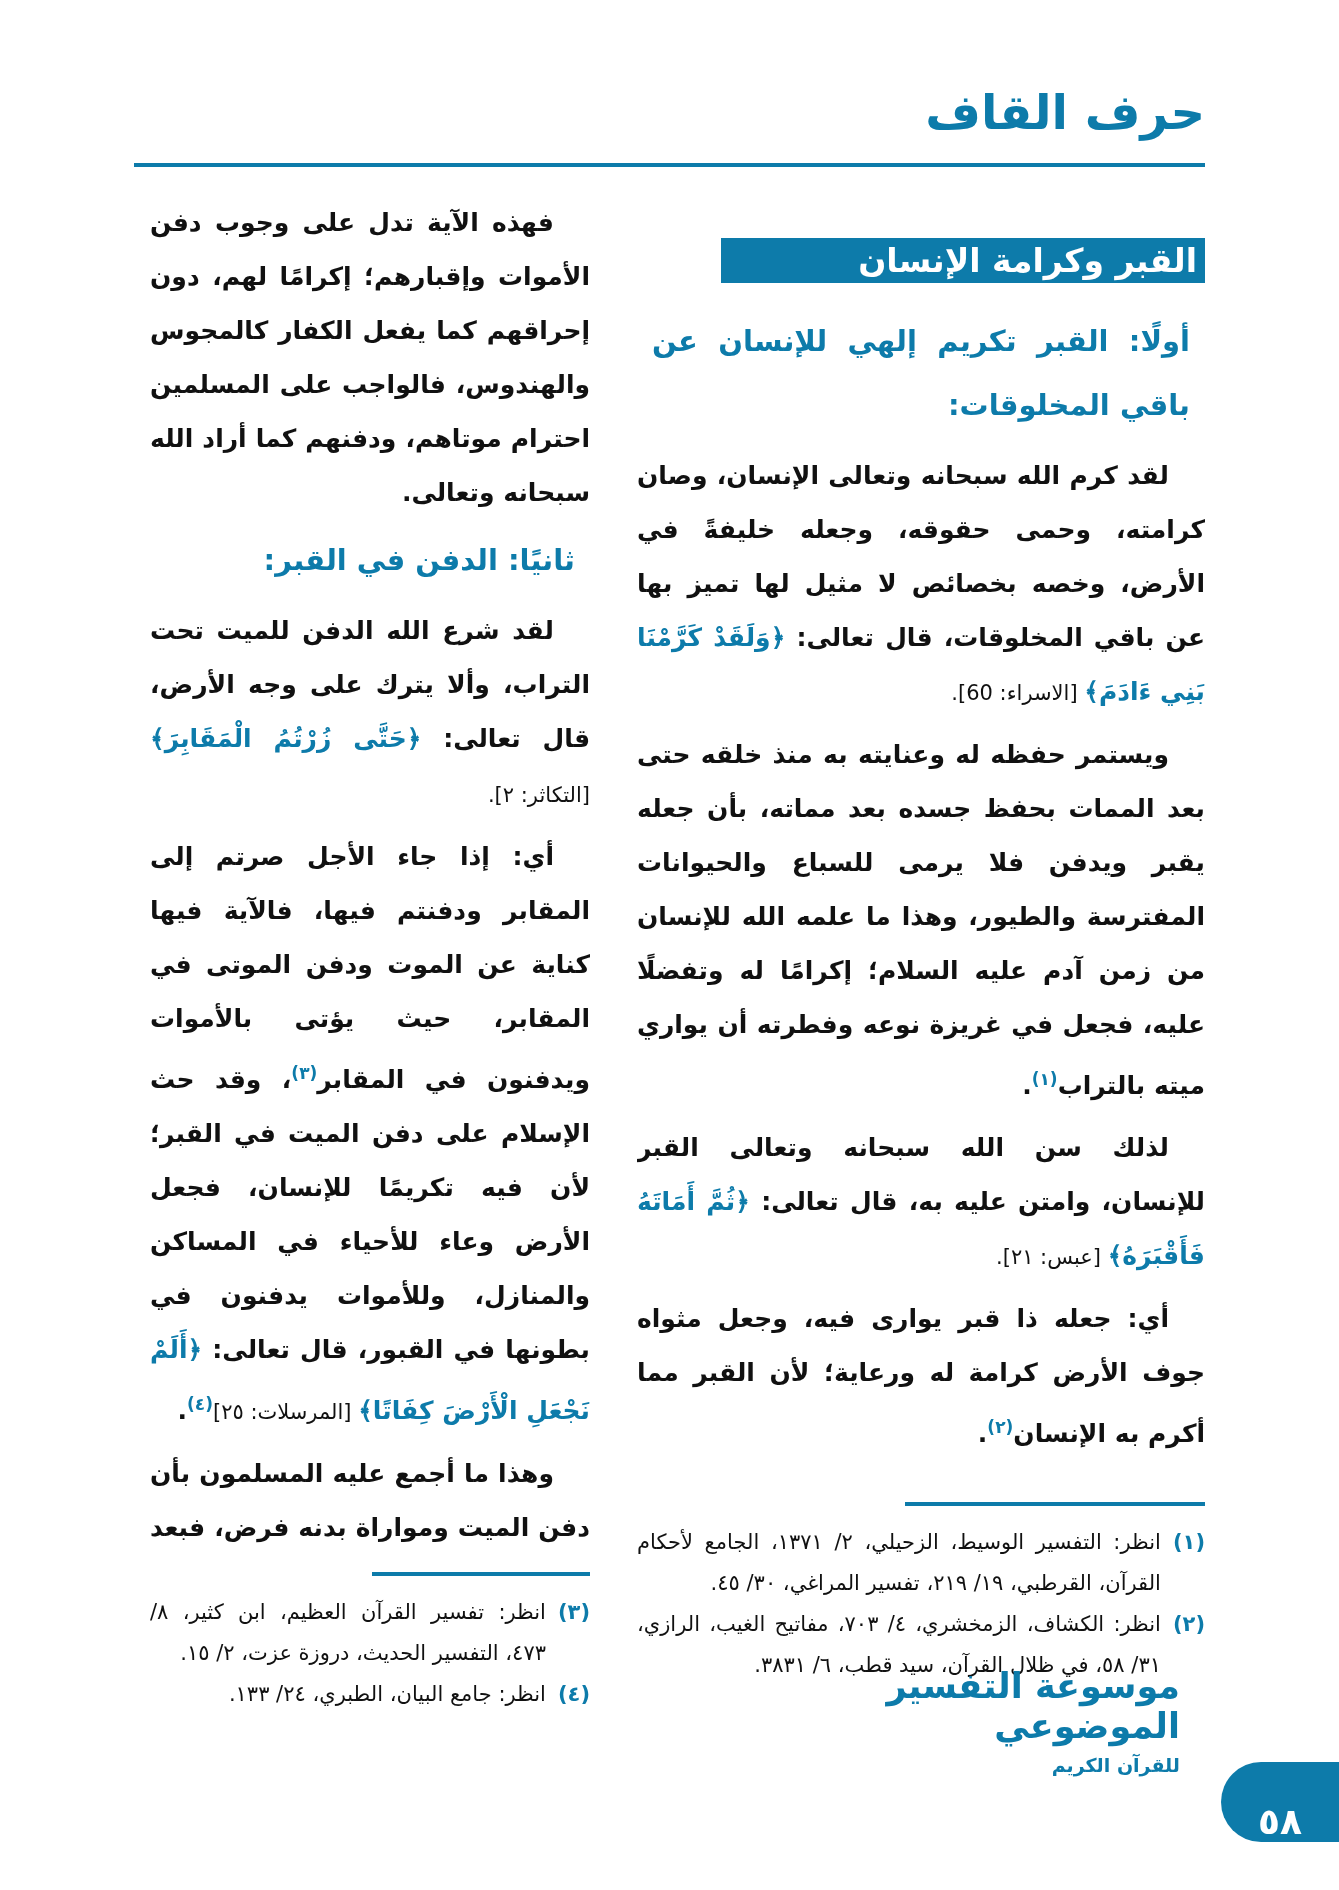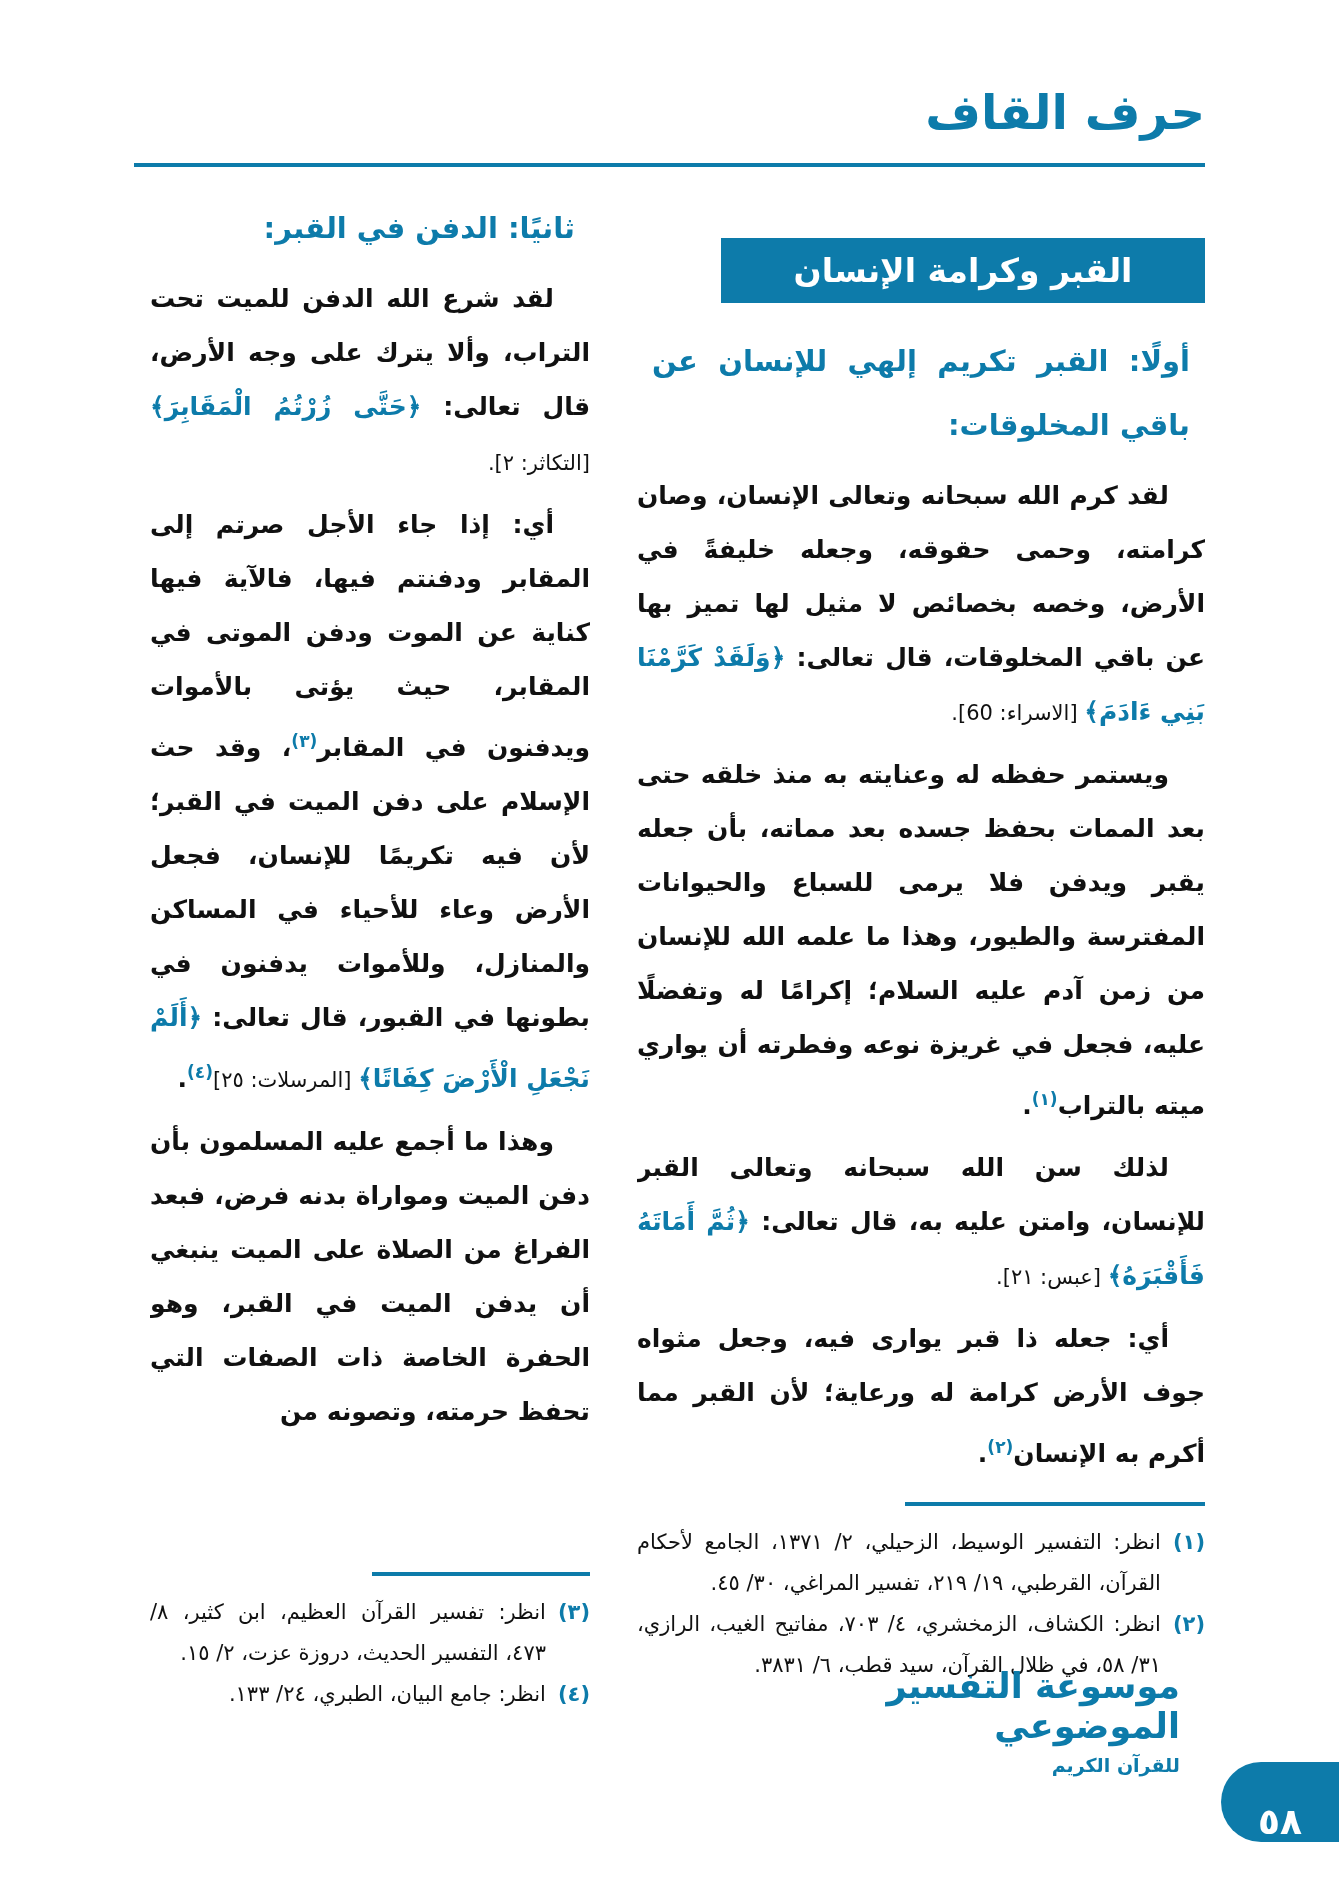--- a/index.html
+++ b/index.html
@@ -18,22 +18,22 @@
   }
   .header-rule {
     position:absolute; top:163px; right:134px; width:1071px; height:4px;
     background:var(--accent);
   }
   
   .col { position:absolute; overflow:hidden; }
   .col-right { top:238px; right:134px; width:568px; max-height:1252px; }
   .col-left  { top:196px; left:150px;  width:440px; max-height:1362px; }
   .box-title {
-    background:var(--accent); color:#fff; text-align:center;
-    font-size:33px; font-weight:bold; padding:13px 8px;
+    background:var(--accent); color:#fff; text-align:right;
+    font-size:33px; font-weight:bold; padding:3px 8px;
     margin:0 0 26px 84px;
   }
   .subtitle {
     color:var(--accent); font-size:29px; font-weight:bold;
     line-height:64px; text-align:justify; margin:0 15px 12px;
   }
   .para {
     font-size:25px; font-weight:bold; line-height:54px;
     text-align:justify; text-indent:36px; margin:0 0 8px;
   }
@@ -80,20 +80,21 @@
         <h3 class="subtitle">أولًا: القبر تكريم إلهي للإنسان عن باقي المخلوقات:</h3>
         <p class="para"><span class="seg-plain">لقد كرم الله سبحانه وتعالى الإنسان، وصان كرامته، وحمى حقوقه، وجعله خليفةً في الأرض، وخصه بخصائص لا مثيل لها تميز بها عن باقي المخلوقات، قال تعالى: </span><span class="seg-quran">﴿وَلَقَدْ كَرَّمْنَا بَنِي ءَادَمَ﴾</span><span class="seg-ref"> [الاسراء: 60].</span></p>
         <p class="para"><span class="seg-plain">ويستمر حفظه له وعنايته به منذ خلقه حتى بعد الممات بحفظ جسده بعد مماته، بأن جعله يقبر ويدفن فلا يرمى للسباع والحيوانات المفترسة والطيور، وهذا ما علمه الله للإنسان من زمن آدم عليه السلام؛ إكرامًا له وتفضلًا عليه، فجعل في غريزة نوعه وفطرته أن يواري ميته بالتراب</span><span class="seg-fnref">(١)</span><span class="seg-plain">.</span></p>
         <p class="para"><span class="seg-plain">لذلك سن الله سبحانه وتعالى القبر للإنسان، وامتن عليه به، قال تعالى: </span><span class="seg-quran">﴿ثُمَّ أَمَاتَهُ فَأَقْبَرَهُ﴾</span><span class="seg-ref"> [عبس: ٢١].</span></p>
         <p class="para"><span class="seg-plain">أي: جعله ذا قبر يوارى فيه، وجعل مثواه جوف الأرض كرامة له ورعاية؛ لأن القبر مما أكرم به الإنسان</span><span class="seg-fnref">(٢)</span><span class="seg-plain">.</span></p>
       </div>
   </div>
 
   <div class="col col-left">
     <div>
+        <p class="para"><span class="seg-plain">فهذه الآية تدل على وجوب دفن الأموات وإقبارهم؛ إكرامًا لهم، دون إحراقهم كما يفعل الكفار كالمجوس والهندوس، فالواجب على المسلمين احترام موتاهم، ودفنهم كما أراد الله سبحانه وتعالى.</span></p>
         <h3 class="subtitle">ثانيًا: الدفن في القبر:</h3>
         <p class="para"><span class="seg-plain">لقد شرع الله الدفن للميت تحت التراب، وألا يترك على وجه الأرض، قال تعالى: </span><span class="seg-quran">﴿حَتَّى زُرْتُمُ الْمَقَابِرَ﴾</span><span class="seg-ref"> [التكاثر: ٢].</span></p>
         <p class="para"><span class="seg-plain">أي: إذا جاء الأجل صرتم إلى المقابر ودفنتم فيها، فالآية فيها كناية عن الموت ودفن الموتى في المقابر، حيث يؤتى بالأموات ويدفنون في المقابر</span><span class="seg-fnref">(٣)</span><span class="seg-plain">، وقد حث الإسلام على دفن الميت في القبر؛ لأن فيه تكريمًا للإنسان، فجعل الأرض وعاء للأحياء في المساكن والمنازل، وللأموات يدفنون في بطونها في القبور، قال تعالى: </span><span class="seg-quran">﴿أَلَمْ نَجْعَلِ الْأَرْضَ كِفَاتًا﴾</span><span class="seg-ref"> [المرسلات: ٢٥]</span><span class="seg-fnref">(٤)</span><span class="seg-plain">.</span></p>
         <p class="para"><span class="seg-plain">وهذا ما أجمع عليه المسلمون بأن دفن الميت ومواراة بدنه فرض، فبعد الفراغ من الصلاة على الميت ينبغي أن يدفن الميت في القبر، وهو الحفرة الخاصة ذات الصفات التي تحفظ حرمته، وتصونه من</span></p>
       </div>
   </div>
 
   <div class="fn-block fn-right">
     <div class="fn-rule"></div>
     <div>

